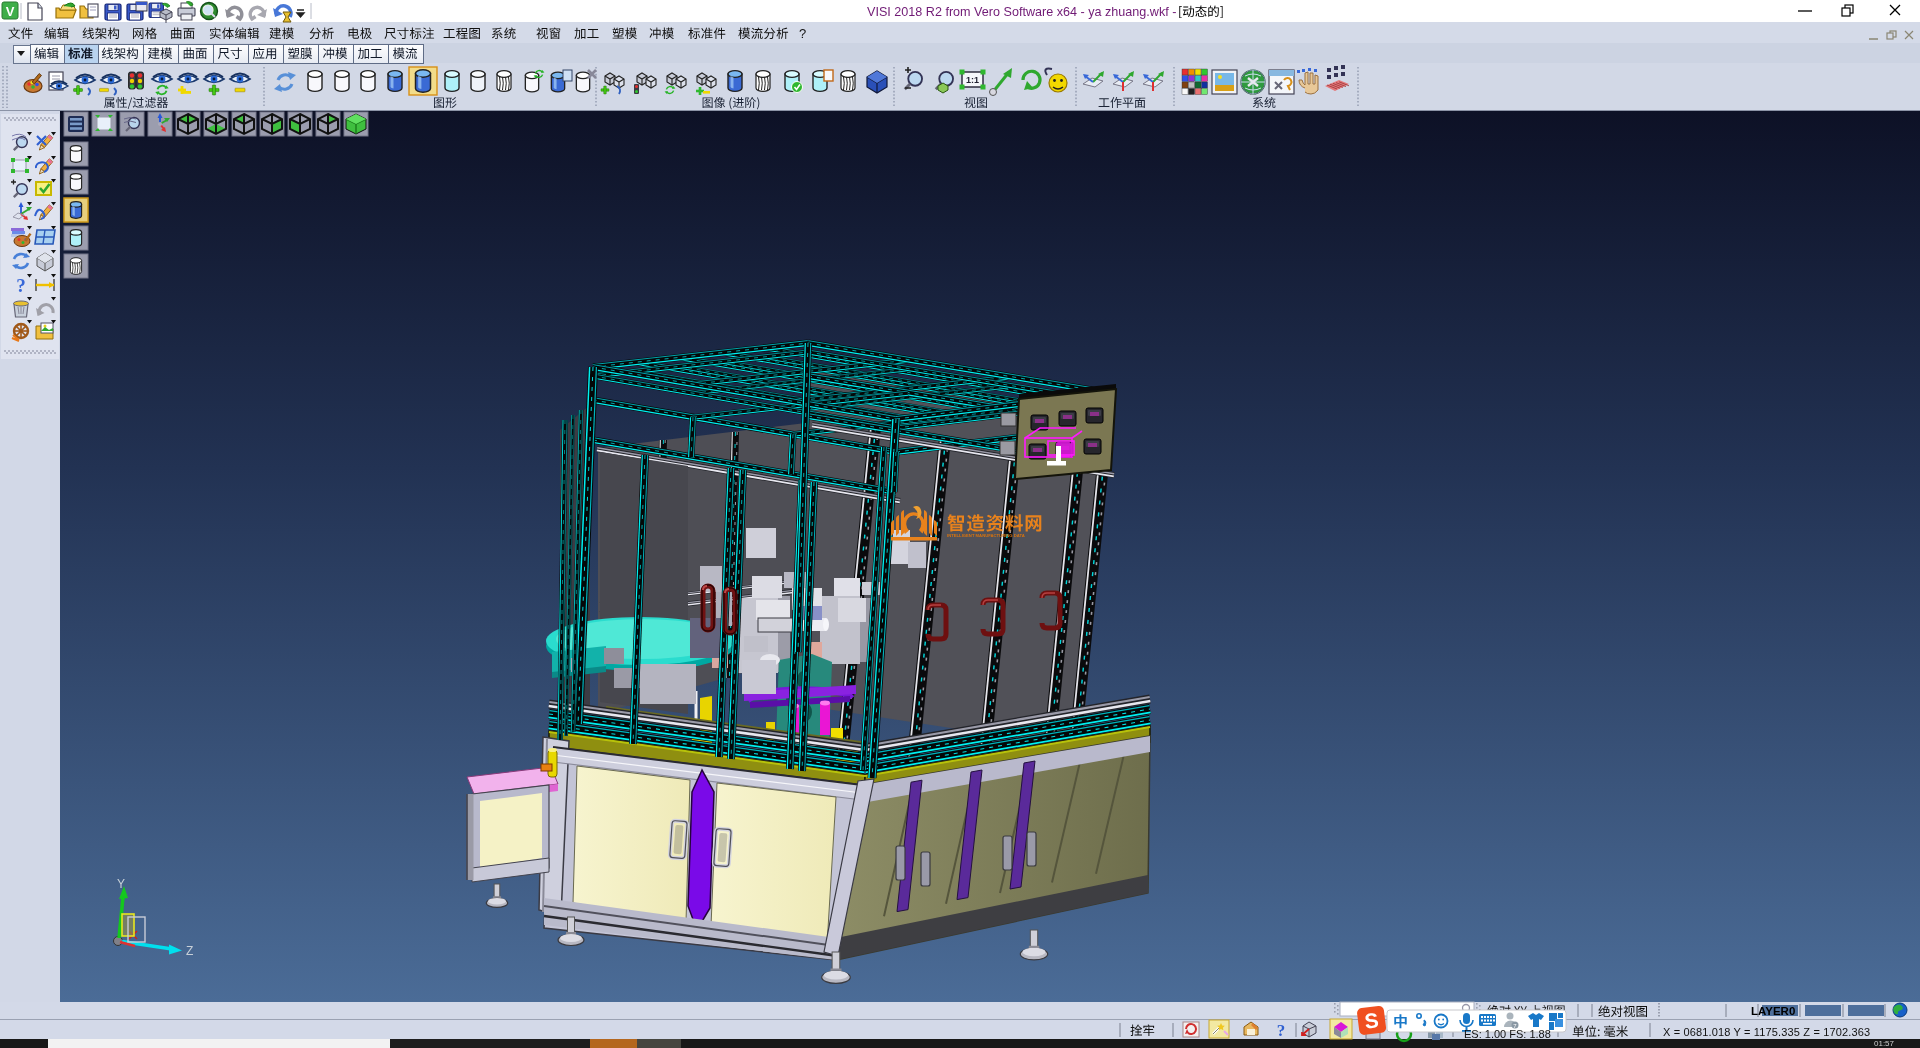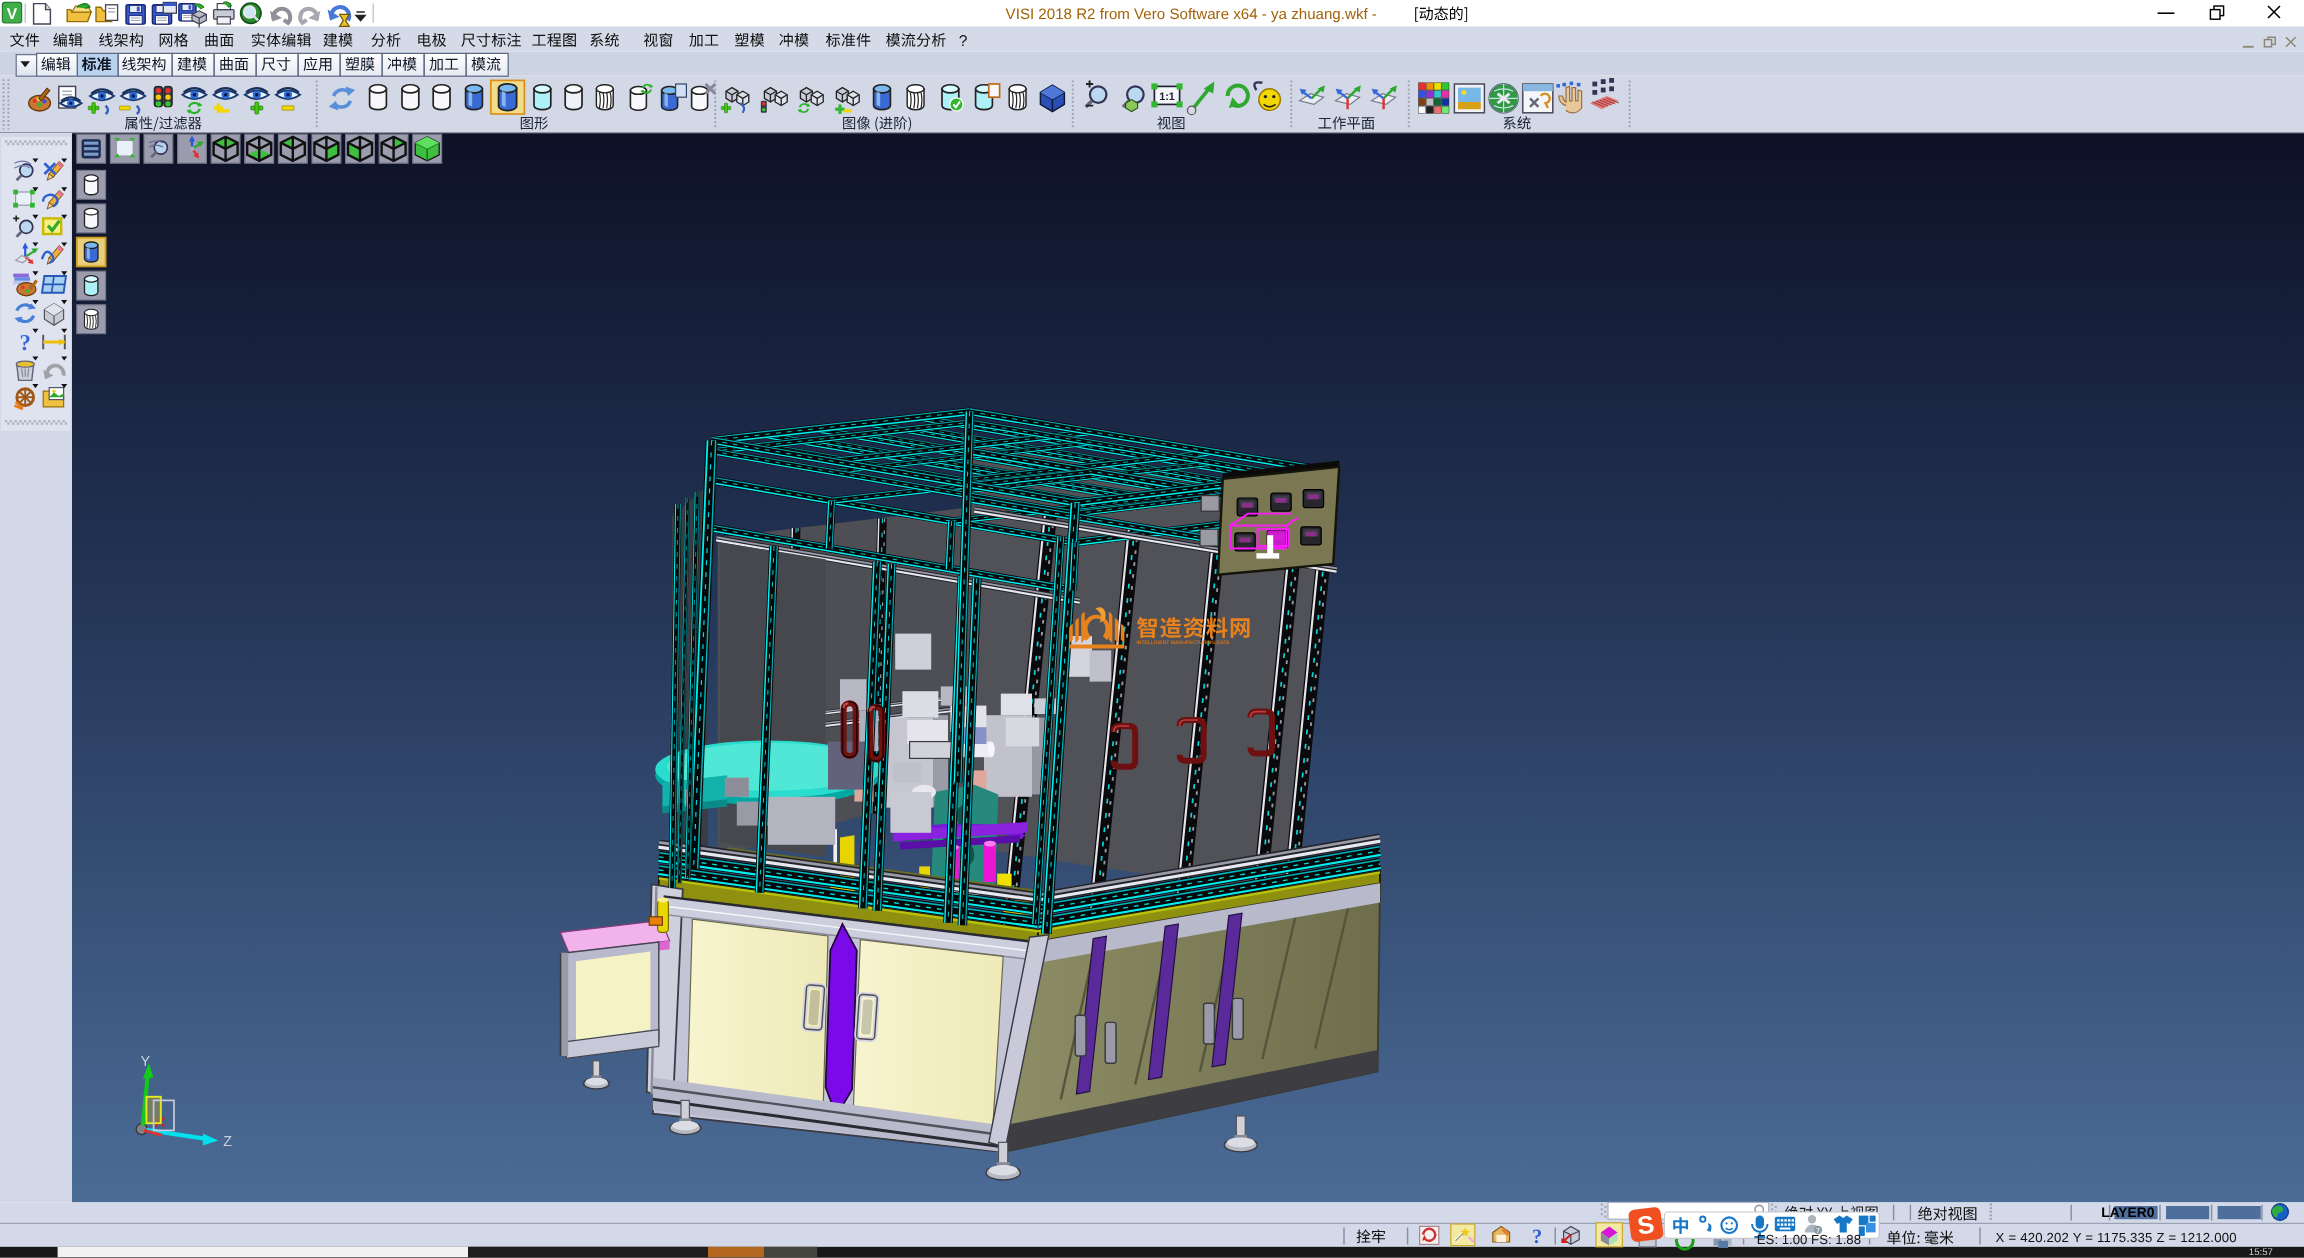--- a/index.html
+++ b/index.html
@@ -1308,21 +1308,21 @@
       <circle cx="1515" cy="1025" r="3.5" fill="#8a98a4"></circle>
       <text x="1515" y="1027.5" font-family="Liberation Sans" font-size="6" fill="#fff" text-anchor="middle">7</text>
 <path d="M1528 1016 l5 -3 3 2 3 -2 5 3 -3 4 -2 -1 0 8 -6 0 0 -8 -2 1 Z" fill="#1878c8"></path>
 <g fill="#1878c8">
         <rect x="1549" y="1013" width="8" height="8"></rect>
         <rect x="1558" y="1013" width="5" height="5"></rect>
         <rect x="1549" y="1022" width="5" height="8"></rect>
         <rect x="1555" y="1019" width="8" height="8" fill="#3890e0"></rect>
       </g>
 </svg>
-<div style="position:absolute;left:838px;top:5px;font:400 12.6px 'Liberation Sans', sans-serif;color:#a16207;letter-spacing:0;white-space:nowrap">VISI 2018 R2 from Vero Software x64 - ya zhuang.wkf -</div>
+<div style="position:absolute;left:867px;top:5px;font:400 12.6px 'Liberation Sans', sans-serif;color:#701a75;letter-spacing:0;white-space:nowrap">VISI 2018 R2 from Vero Software x64 - ya zhuang.wkf -</div>
 <div style="position:absolute;left:799px;top:26px;font:400 13px 'Liberation Sans', sans-serif;color:#111;letter-spacing:0;white-space:nowrap">?</div>
 <div style="position:absolute;left:117px;top:877px;font:400 12px 'Liberation Sans', sans-serif;color:#c8d0d8;letter-spacing:0;white-space:nowrap">Y</div>
 <div style="position:absolute;left:186px;top:944px;font:400 12px 'Liberation Sans', sans-serif;color:#c8d0d8;letter-spacing:0;white-space:nowrap">Z</div>
 <div style="position:absolute;left:947px;top:533px;font:700 4.2px 'Liberation Sans';color:#d8740f;letter-spacing:0">INTELLIGENT MANUFACTURING DATA</div>
 <div style="position:absolute;left:1751px;top:1005px;font:700 11.5px 'Liberation Sans', sans-serif;color:#000;letter-spacing:0;white-space:nowrap">LAYER0</div>
 <div style="position:absolute;left:1464px;top:1028px;font:400 11px 'Liberation Sans', sans-serif;color:#111;letter-spacing:0;white-space:nowrap">ES: 1.00 FS: 1.88</div>
-<div style="position:absolute;left:1663px;top:1026px;font:400 11px 'Liberation Sans', sans-serif;color:#111;letter-spacing:0.15px;white-space:nowrap">X = 420.202 Y = 1175.335 Z = 1212.000</div>
-<div style="position:absolute;left:1874px;top:1039px;font:400 8px 'Liberation Sans', sans-serif;color:#cccccc;letter-spacing:0;white-space:nowrap">15:57</div>
+<div style="position:absolute;left:1663px;top:1026px;font:400 11px 'Liberation Sans', sans-serif;color:#111;letter-spacing:0.15px;white-space:nowrap">X = 0681.018 Y = 1175.335 Z = 1702.363</div>
+<div style="position:absolute;left:1874px;top:1039px;font:400 8px 'Liberation Sans', sans-serif;color:#cccccc;letter-spacing:0;white-space:nowrap">01:57</div>
 </div>
 </body></html>

